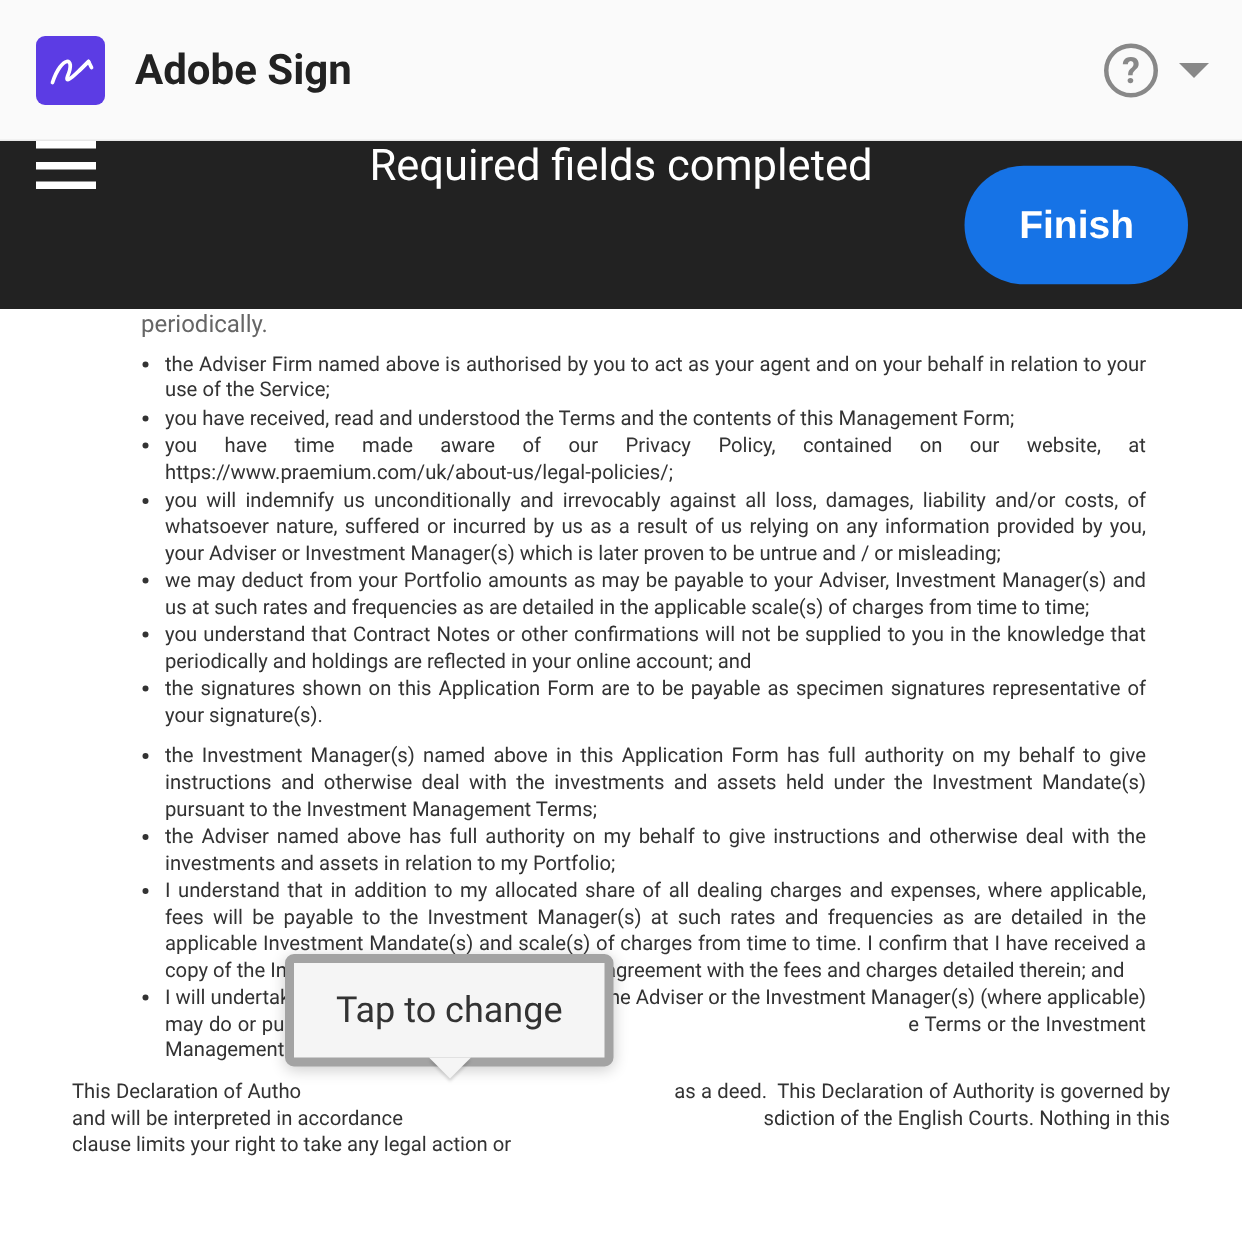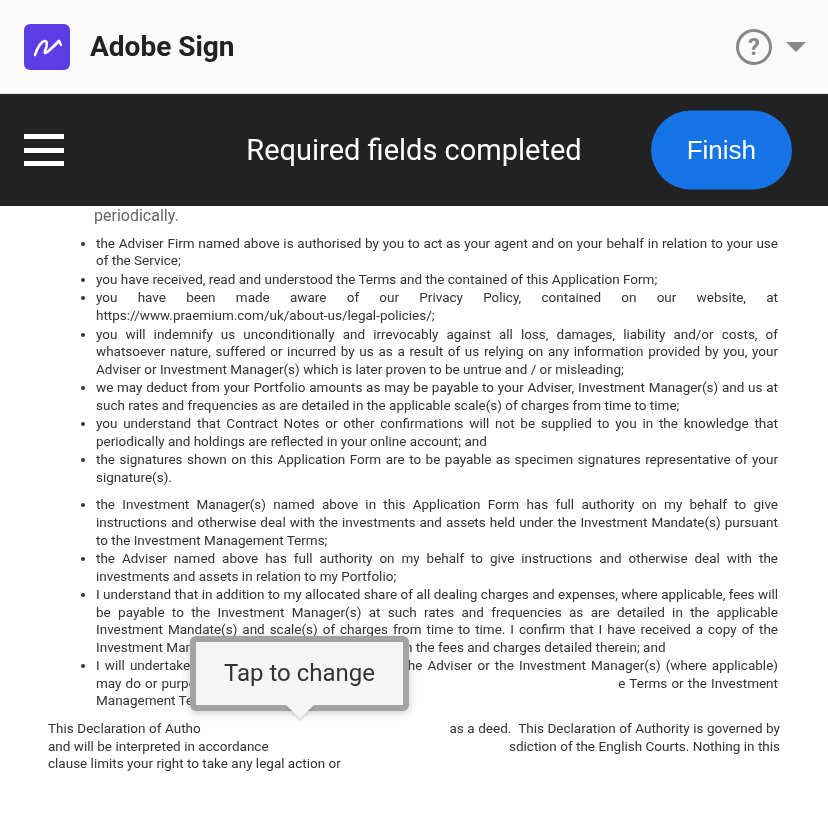--- a/index.html
+++ b/index.html
@@ -56,21 +56,20 @@
     border-right: 10px solid transparent;
     border-top: 10px solid #888;
     cursor: pointer;
   }
   
   .status-bar {
     background: #222;
     color: #fff;
     height: 112px;
     display: flex;
-    align-items: center;
     padding: 0 24px;
     position: relative;
   }
   .hamburger {
     width: 40px; height: 32px;
     display: flex; flex-direction: column; justify-content: space-between;
     cursor: pointer;
   }
   .hamburger span {
     display: block; height: 5px; background: #fff;
@@ -86,39 +85,40 @@
     right: 36px;
     top: 50%;
     transform: translateY(-50%);
     background: #1673E6;
     color: #fff;
     border: none;
     border-radius: 40px;
     padding: 24px 36px;
     font-size: 26px;
     cursor: pointer;
+    font-weight: bold;
   }
   
   .doc {
     padding: 0 48px 20px 48px;
     font-size: 13.5px;
     color: #333;
     line-height: 1.3;
     position: relative;
   }
   .truncated-top {
     font-size: 16px;
     color: #666;
     padding: 0 0 4px 46px;
     overflow: hidden;
     white-space: nowrap;
   }
   .doc p { margin: 6px 0; }
   .doc ul { list-style: disc; padding-left: 46px; margin: 4px 0 10px 0; }
-  .doc li { margin: 1px 2px; text-align: justify; }
+  .doc li { margin: 1px 16px; text-align: justify; }
   
   .tooltip {
     position: absolute;
     background: #f5f5f5;
     border: 6px solid #a3a3a3;
     border-radius: 6px;
     box-shadow: 0 2px 10px rgba(0,0,0,.2);
     padding: 16px 28px;
     font-size: 24px;
     color: #333;
@@ -164,22 +164,22 @@
   </div>
   <div class="status-text">Required fields completed</div>
   <button class="finish-btn">Finish</button>
 </div>
 
 <div class="doc">
   <div class="truncated-top">periodically.</div>
 
   <ul>
     <li>the Adviser Firm named above is authorised by you to act as your agent and on your behalf in relation to your use of the Service;</li>
-    <li>you have received, read and understood the Terms and the contained of this Application Form;</li>
-    <li>you have been made aware of our Privacy Policy, contained on our website, at https://www.praemium.com/uk/about-us/legal-policies/;</li>
+    <li>you have received, read and understood the Terms and the contents of this Management Form;</li>
+    <li>you have time made aware of our Privacy Policy, contained on our website, at https://www.praemium.com/uk/about-us/legal-policies/;</li>
     <li>you will indemnify us unconditionally and irrevocably against all loss, damages, liability and/or costs, of whatsoever nature, suffered or incurred by us as a result of us relying on any information provided by you, your Adviser or Investment Manager(s) which is later proven to be untrue and / or misleading;</li>
     <li>we may deduct from your Portfolio amounts as may be payable to your Adviser, Investment Manager(s) and us at such rates and frequencies as are detailed in the applicable scale(s) of charges from time to time;</li>
     <li>you understand that Contract Notes or other confirmations will not be supplied to you in the knowledge that periodically and holdings are reflected in your online account; and</li>
     <li>the signatures shown on this Application Form are to be payable as specimen signatures representative of your signature(s).</li>
   </ul>
 
   <ul>
     <li style="text-align:justify">the Investment Manager(s) named above in this Application Form has full authority on my behalf to give instructions and otherwise deal with the investments and assets held under the Investment Mandate(s) pursuant to the Investment Management Terms;</li>
     <li style="text-align:justify">the Adviser named above has full authority on my behalf to give instructions and otherwise deal with the investments and assets in relation to my Portfolio;</li>
     <li style="text-align:justify">I understand that in addition to my allocated share of all dealing charges and expenses, where applicable, fees will be payable to the Investment Manager(s) at such rates and frequencies as are detailed in the applicable Investment Mandate(s) and scale(s) of charges from time to time. I confirm that I have received a copy of the Investment Mandate and that I am in agreement with the fees and charges detailed therein; and</li>

